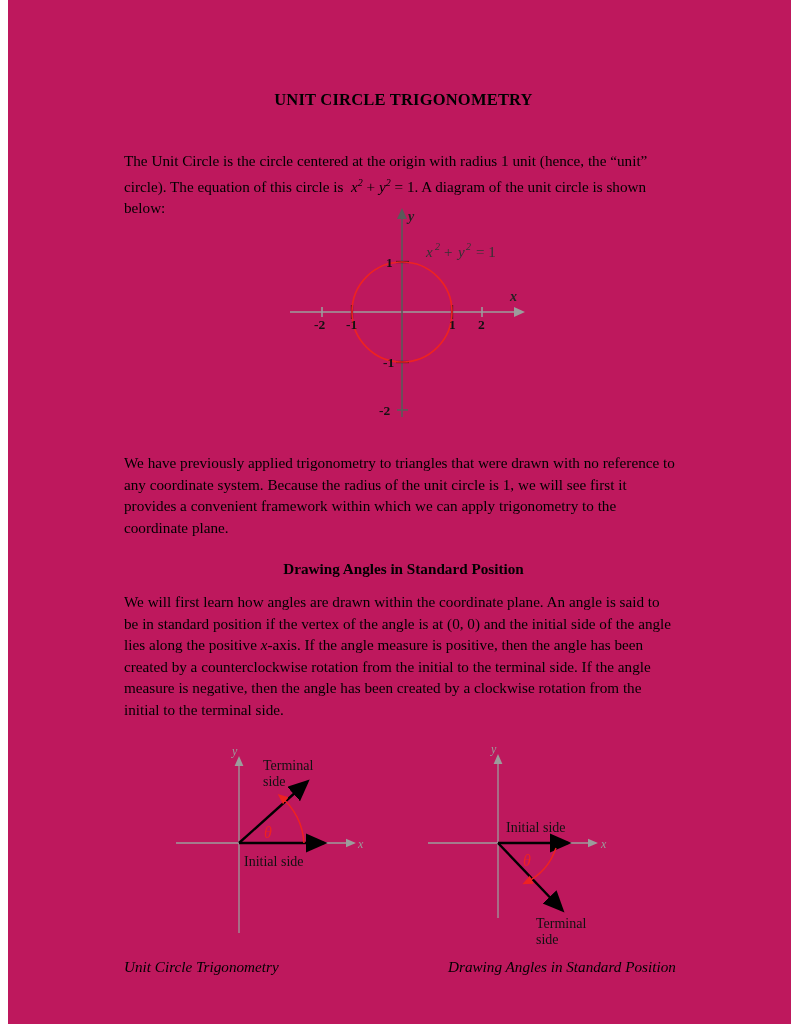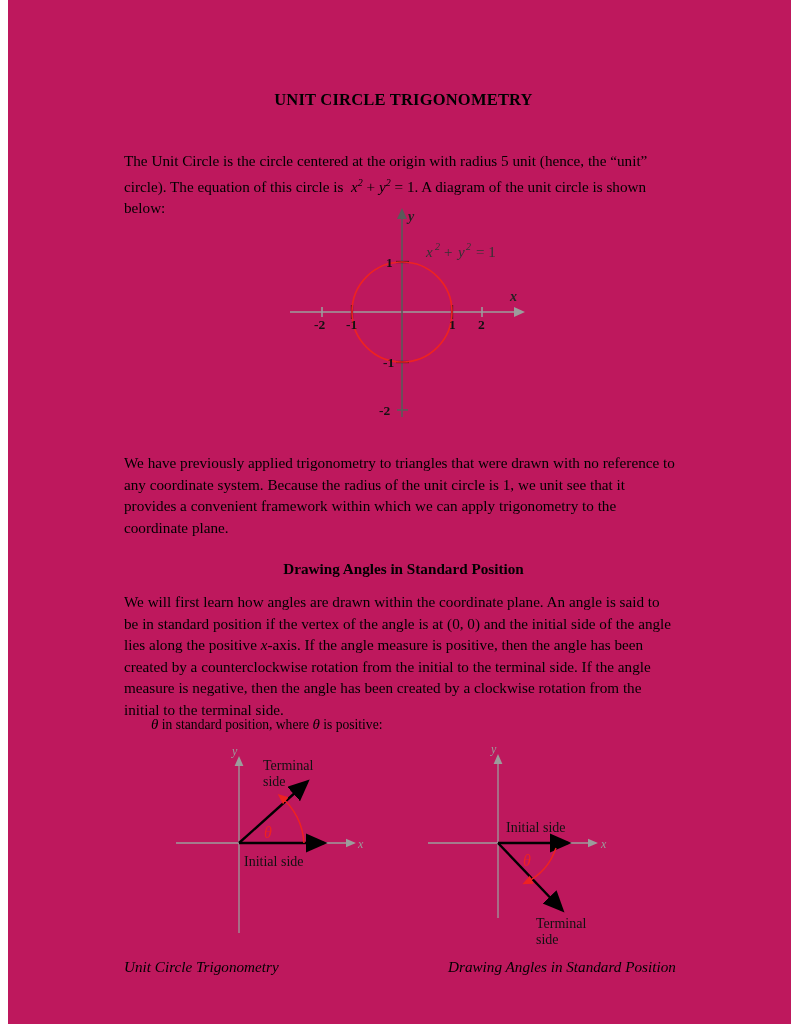--- a/index.html
+++ b/index.html
@@ -118,21 +118,21 @@
   .footer-right { left: 440px; }
 </style>
 </head>
 <body>
 
 <div class="page">
 
   <div class="doc-title">UNIT CIRCLE TRIGONOMETRY</div>
 
   <div class="para p-intro">
-    <span>The Unit Circle is the circle centered at the origin with radius 5 unit (hence, the “unit” circle). The equation of this circle is</span>
+    <span>The Unit Circle is the circle centered at the origin with radius 1 unit (hence, the “unit” circle). The equation of this circle is</span>
     <span class="eq-inline">&nbsp;<span>x</span><sup>2</sup><span class="eq-upright"> + </span><span>y</span><sup>2</sup><span class="eq-upright"> = 1</span></span><span>. A diagram of the unit circle is shown below:</span>
   </div>
 
   <div class="fig-unitcircle">
     <svg width="260" height="225" viewBox="0 0 260 225" xmlns="http://www.w3.org/2000/svg">
 
       <line x1="12" y1="107" x2="236" y2="107" stroke="#9c9c9c" stroke-width="1.6"></line>
       <polygon points="236,102 247,107 236,112" fill="#9c9c9c"></polygon>
 
       <line x1="124" y1="12" x2="124" y2="212" stroke="#5a5a5a" stroke-width="1.6"></line>
@@ -165,31 +165,28 @@
         <text x="148" y="52" font-family="'Liberation Serif',serif" font-size="15" font-style="italic" fill="#333">x</text>
         <text x="157" y="45" font-family="'Liberation Serif',serif" font-size="10" font-style="italic" fill="#333">2</text>
         <text x="166" y="52" font-family="'Liberation Serif',serif" font-size="15" fill="#333">+</text>
         <text x="180" y="52" font-family="'Liberation Serif',serif" font-size="15" font-style="italic" fill="#333">y</text>
         <text x="188" y="45" font-family="'Liberation Serif',serif" font-size="10" font-style="italic" fill="#333">2</text>
         <text x="198" y="52" font-family="'Liberation Serif',serif" font-size="15" fill="#333">= 1</text>
       </g>
     </svg>
   </div>
 
-  <div class="para p-prev">We have previously applied trigonometry to triangles that were drawn with no reference to any coordinate system. Because the radius of the unit circle is 1, we unit see that it provides a convenient framework within which we can apply trigonometry to the coordinate plane.</div>
+  <div class="para p-prev">We have previously applied trigonometry to triangles that were drawn with no reference to any coordinate system. Because the radius of the unit circle is 1, we will see first it provides a convenient framework within which we can apply trigonometry to the coordinate plane.</div>
 
   <div class="section-head">Drawing Angles in Standard Position</div>
 
   <div class="para p-std">
     <span>We will first learn how angles are drawn within the coordinate plane. An angle is said to be in </span><span class="uline">standard position</span><span> if the vertex of the angle is at (0, 0) and the initial side of the angle lies along the positive </span><span class="ital">x</span><span>-axis. If the angle measure is positive, then the angle has been created by a counterclockwise rotation from the initial to the terminal side. If the angle measure is negative, then the angle has been created by a clockwise rotation from the initial to the terminal side.</span>
   </div>
 
-  <div class="angle-caption cap-pos">
-    <span class="theta-ser">θ</span><span> in standard position, where </span><span class="theta-ser">θ</span><span> is positive:</span>
-  </div>
 
   <div class="fig-angle fig-pos">
     <svg width="240" height="205" viewBox="0 0 240 205" xmlns="http://www.w3.org/2000/svg">
       <defs>
         <marker id="blkArrowPos" markerWidth="9" markerHeight="9" refX="7.5" refY="4" orient="auto">
           <path d="M0,0 L9,4 L0,8 z" fill="#000000"></path>
         </marker>
         <marker id="gryArrowPos" markerWidth="8" markerHeight="8" refX="6.5" refY="3.5" orient="auto">
           <path d="M0,0 L8,3.5 L0,7 z" fill="#9c9c9c"></path>
         </marker>

